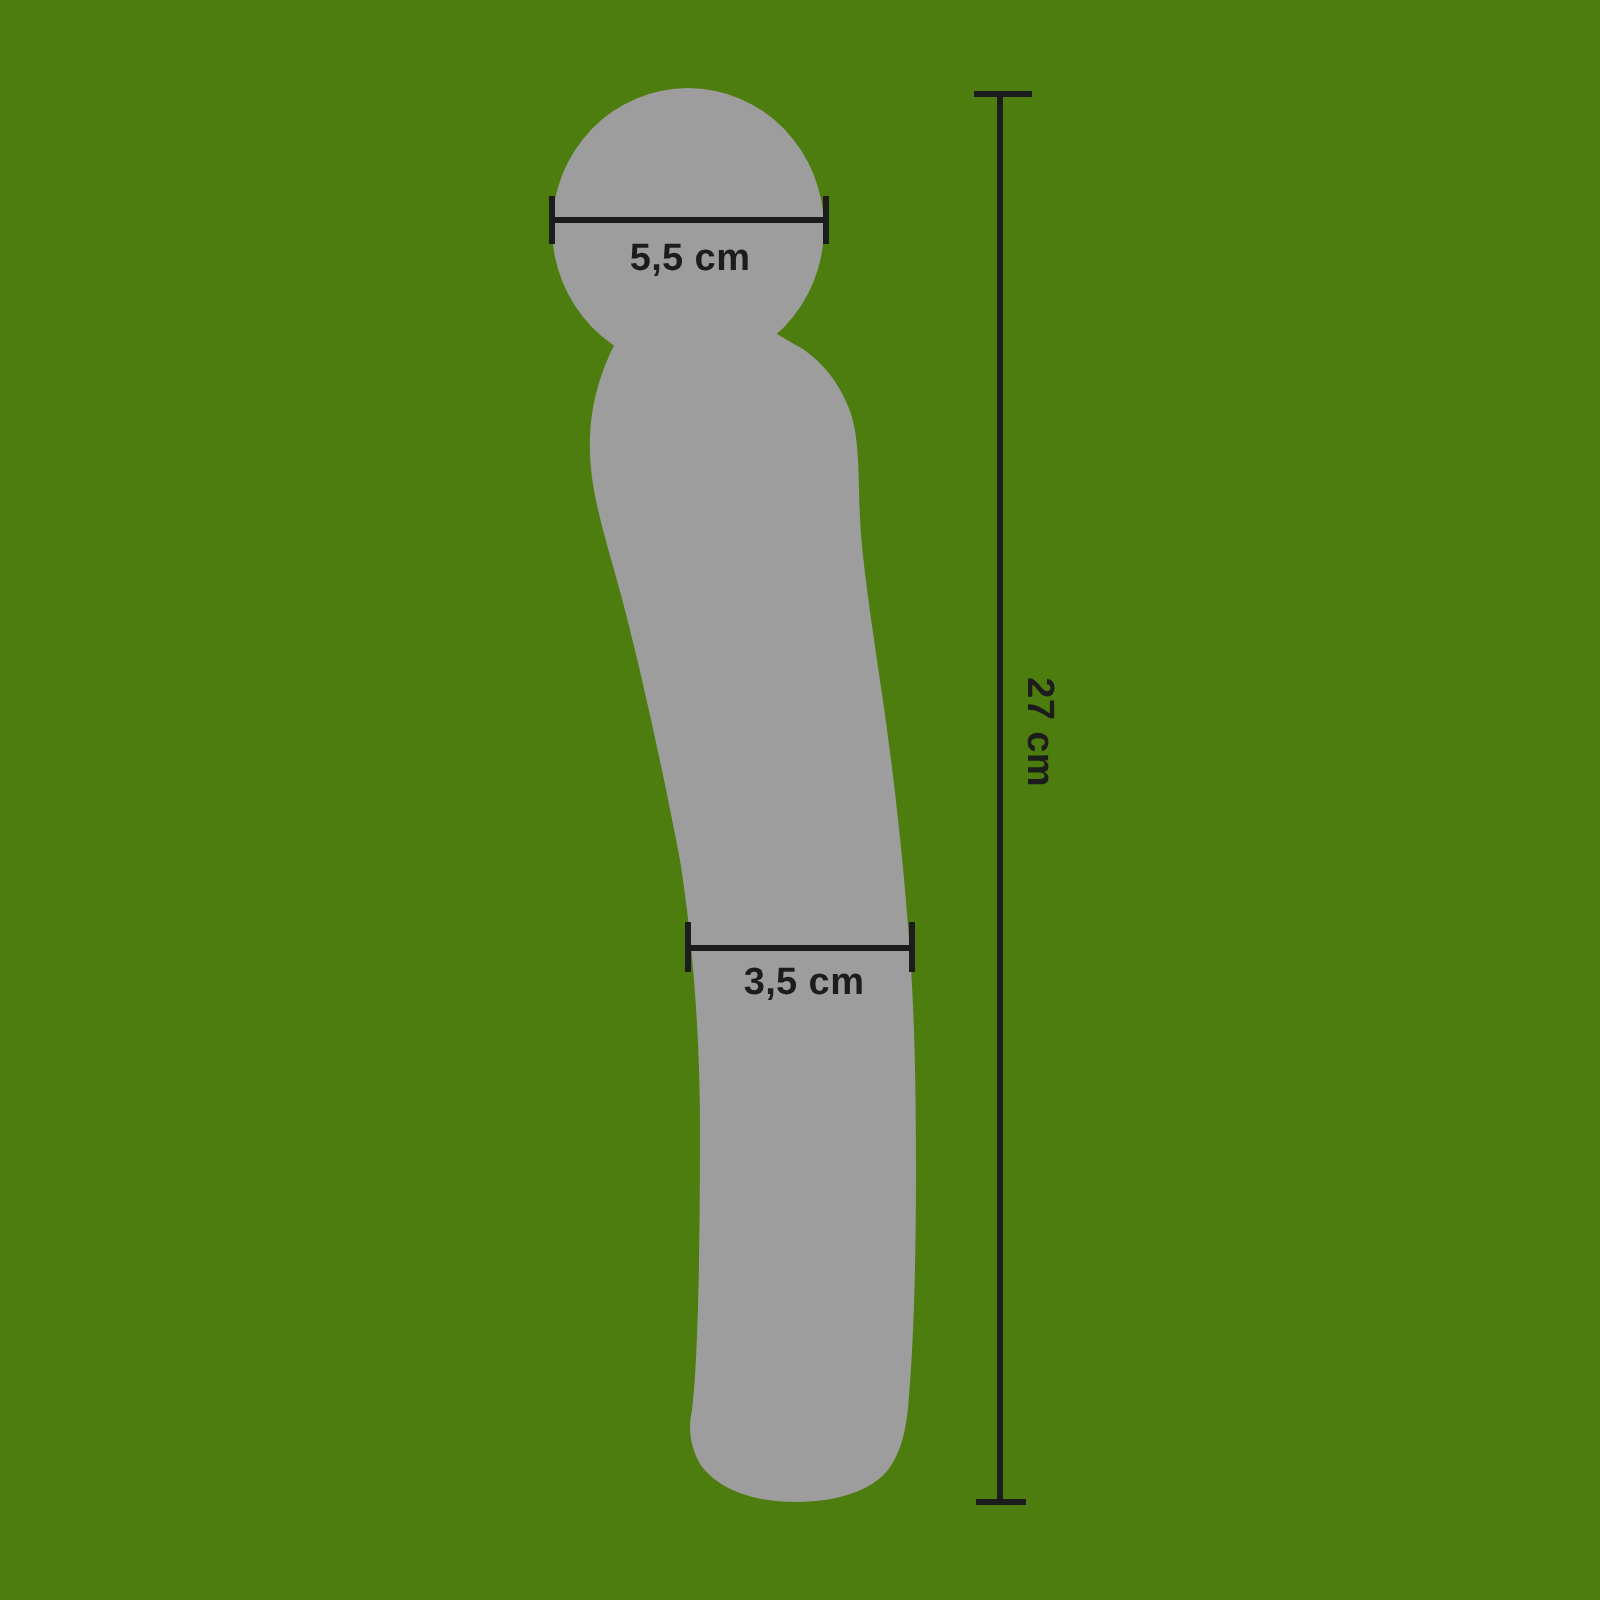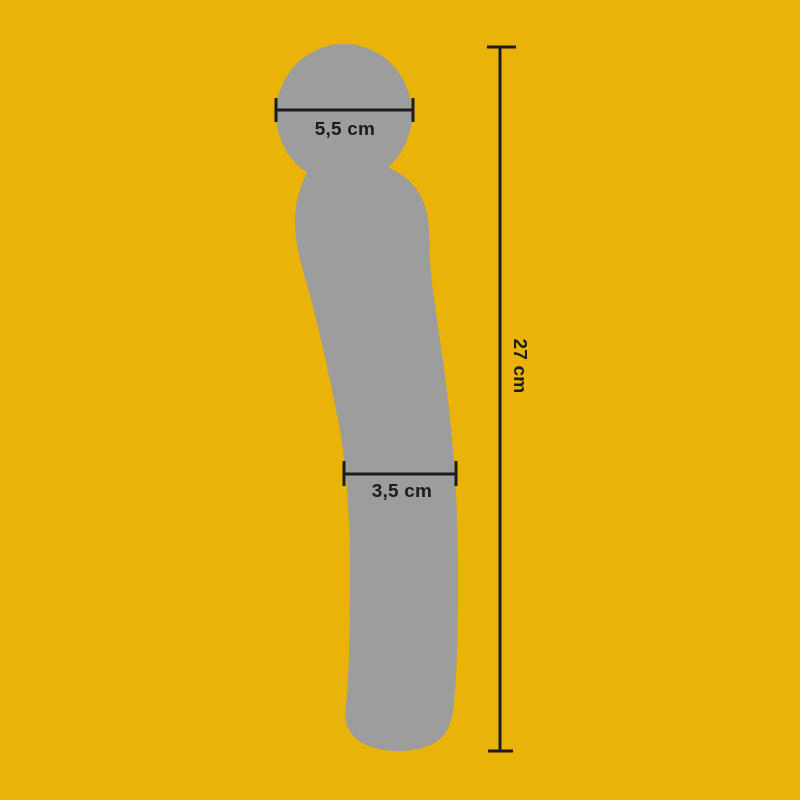--- a/index.html
+++ b/index.html
@@ -4,21 +4,21 @@
 <style>
   html, body {
     margin: 0;
     padding: 0;
     background: #ffffff;
   }
   .stage {
     position: relative;
     width: 800px;
     height: 800px;
-    background: #eab308;
+    background: #4d7c0f;
     overflow: hidden;
   }
   svg {
     display: block;
   }
   svg text {
     font-family: "Liberation Sans", "DejaVu Sans", sans-serif;
     font-weight: 700;
     font-size: 19px;
     letter-spacing: 0.2px;

